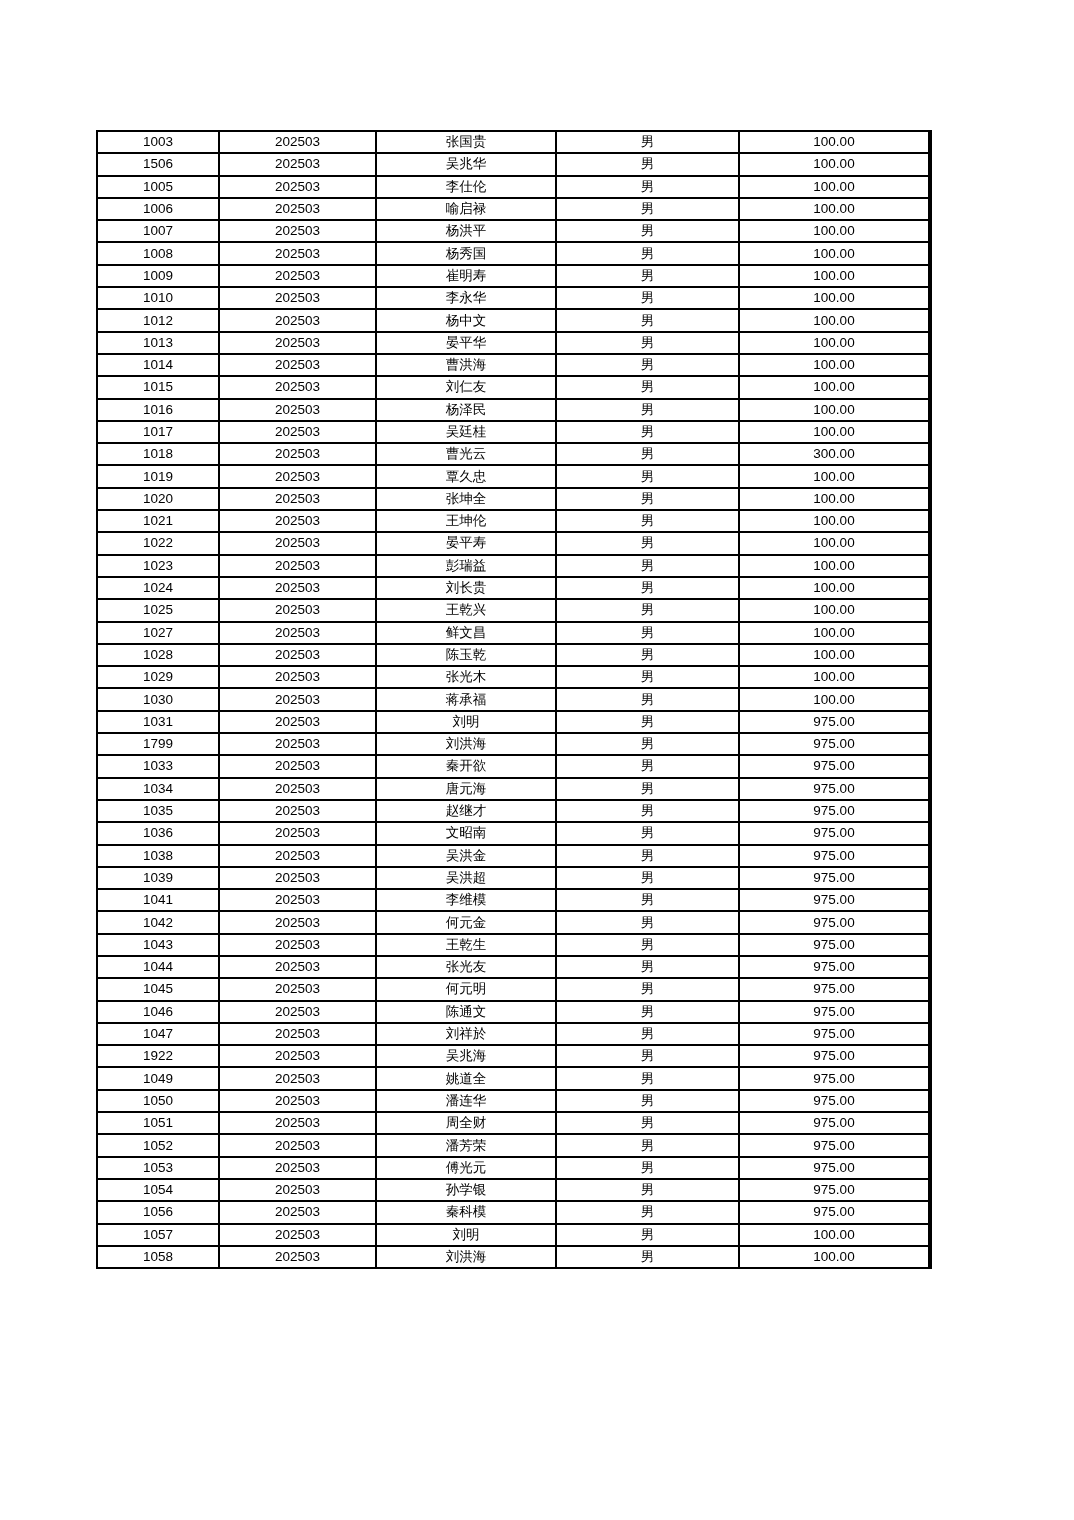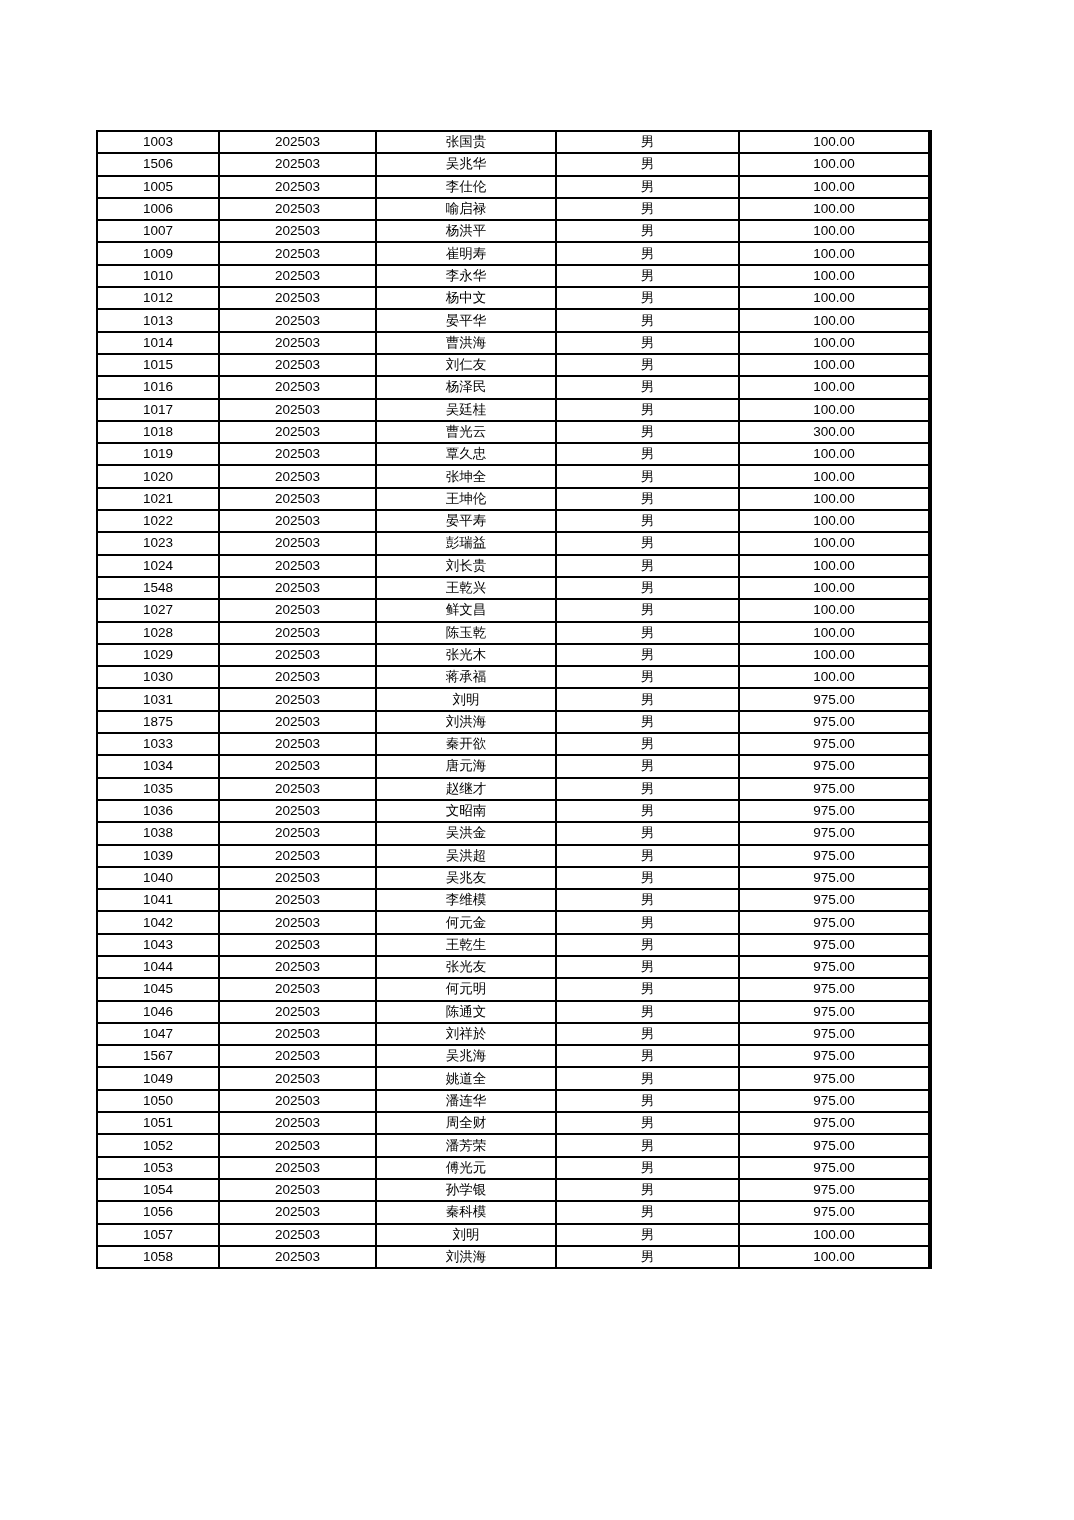--- a/index.html
+++ b/index.html
@@ -92,20 +92,27 @@
             <td class="cell-amount">100.00</td>
           </tr>
           <tr>
             <td class="cell-id">1007</td>
             <td class="cell-period">202503</td>
             <td class="cell-name">杨洪平</td>
             <td class="cell-gender">男</td>
             <td class="cell-amount">100.00</td>
           </tr>
           <tr>
+            <td class="cell-id">1008</td>
+            <td class="cell-period">202503</td>
+            <td class="cell-name">杨秀国</td>
+            <td class="cell-gender">男</td>
+            <td class="cell-amount">100.00</td>
+          </tr>
+          <tr>
             <td class="cell-id">1009</td>
             <td class="cell-period">202503</td>
             <td class="cell-name">崔明寿</td>
             <td class="cell-gender">男</td>
             <td class="cell-amount">100.00</td>
           </tr>
           <tr>
             <td class="cell-id">1010</td>
             <td class="cell-period">202503</td>
             <td class="cell-name">李永华</td>
@@ -197,21 +204,21 @@
             <td class="cell-amount">100.00</td>
           </tr>
           <tr>
             <td class="cell-id">1024</td>
             <td class="cell-period">202503</td>
             <td class="cell-name">刘长贵</td>
             <td class="cell-gender">男</td>
             <td class="cell-amount">100.00</td>
           </tr>
           <tr>
-            <td class="cell-id">1548</td>
+            <td class="cell-id">1025</td>
             <td class="cell-period">202503</td>
             <td class="cell-name">王乾兴</td>
             <td class="cell-gender">男</td>
             <td class="cell-amount">100.00</td>
           </tr>
           <tr>
             <td class="cell-id">1027</td>
             <td class="cell-period">202503</td>
             <td class="cell-name">鲜文昌</td>
             <td class="cell-gender">男</td>
@@ -239,21 +246,21 @@
             <td class="cell-amount">100.00</td>
           </tr>
           <tr>
             <td class="cell-id">1031</td>
             <td class="cell-period">202503</td>
             <td class="cell-name">刘明</td>
             <td class="cell-gender">男</td>
             <td class="cell-amount">975.00</td>
           </tr>
           <tr>
-            <td class="cell-id">1875</td>
+            <td class="cell-id">1799</td>
             <td class="cell-period">202503</td>
             <td class="cell-name">刘洪海</td>
             <td class="cell-gender">男</td>
             <td class="cell-amount">975.00</td>
           </tr>
           <tr>
             <td class="cell-id">1033</td>
             <td class="cell-period">202503</td>
             <td class="cell-name">秦开欲</td>
             <td class="cell-gender">男</td>
@@ -288,27 +295,20 @@
             <td class="cell-amount">975.00</td>
           </tr>
           <tr>
             <td class="cell-id">1039</td>
             <td class="cell-period">202503</td>
             <td class="cell-name">吴洪超</td>
             <td class="cell-gender">男</td>
             <td class="cell-amount">975.00</td>
           </tr>
           <tr>
-            <td class="cell-id">1040</td>
-            <td class="cell-period">202503</td>
-            <td class="cell-name">吴兆友</td>
-            <td class="cell-gender">男</td>
-            <td class="cell-amount">975.00</td>
-          </tr>
-          <tr>
             <td class="cell-id">1041</td>
             <td class="cell-period">202503</td>
             <td class="cell-name">李维模</td>
             <td class="cell-gender">男</td>
             <td class="cell-amount">975.00</td>
           </tr>
           <tr>
             <td class="cell-id">1042</td>
             <td class="cell-period">202503</td>
             <td class="cell-name">何元金</td>
@@ -344,21 +344,21 @@
             <td class="cell-amount">975.00</td>
           </tr>
           <tr>
             <td class="cell-id">1047</td>
             <td class="cell-period">202503</td>
             <td class="cell-name">刘祥於</td>
             <td class="cell-gender">男</td>
             <td class="cell-amount">975.00</td>
           </tr>
           <tr>
-            <td class="cell-id">1567</td>
+            <td class="cell-id">1922</td>
             <td class="cell-period">202503</td>
             <td class="cell-name">吴兆海</td>
             <td class="cell-gender">男</td>
             <td class="cell-amount">975.00</td>
           </tr>
           <tr>
             <td class="cell-id">1049</td>
             <td class="cell-period">202503</td>
             <td class="cell-name">姚道全</td>
             <td class="cell-gender">男</td>

